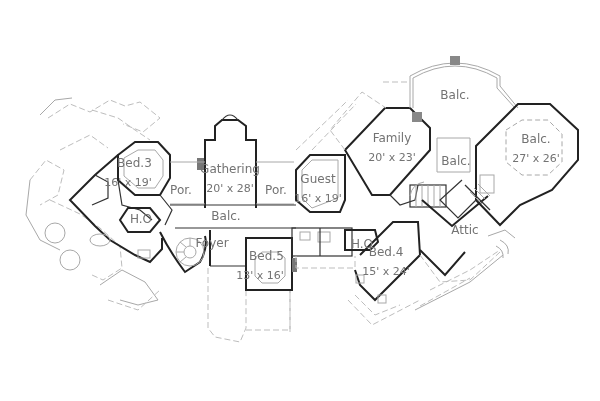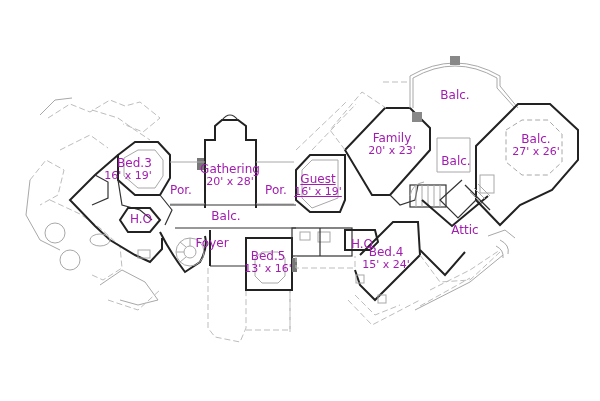--- a/index.html
+++ b/index.html
@@ -1,20 +1,20 @@
 <!DOCTYPE html>
 <html><head>
   <meta charset="utf-8">
   <style>
     html, body { margin:0; padding:0; background:#ffffff; }
     #plan { position:relative; width:600px; height:401px; overflow:hidden; background:#ffffff; }
     #plan svg { position:absolute; left:0; top:0; }
-    .lbl { position:absolute; font-family:"DejaVu Sans", sans-serif; color:#a21caf; text-align:center; line-height:1; white-space:nowrap; transform:translate(-50%, 0); }
+    .lbl { position:absolute; font-family:"DejaVu Sans", sans-serif; color:#737373; text-align:center; line-height:1; white-space:nowrap; transform:translate(-50%, 0); }
     .lbl .nm { font-size:12px; display:block; }
-    .lbl .dm { font-size:11px; display:block; margin-top:1px; }
+    .lbl .dm { font-size:11px; display:block; margin-top:8px; }
     .dash { stroke:#bdbdbd; stroke-width:1; fill:none; stroke-dasharray:6 3; }
     .thin { stroke:#a8a8a8; stroke-width:1; fill:none; }
     .wall { stroke:#222; stroke-width:2; fill:none; }
     .wallt { stroke:#333; stroke-width:1.2; fill:none; }
   </style>
 </head>
 <body>
 
 <div id="plan">
   <svg width="600" height="401" viewBox="0 0 600 401">
@@ -171,21 +171,21 @@
   <div class="lbl" style="left:181px; top:184px;">
     <span class="nm">Por.</span>
   </div>
   <div class="lbl" style="left:230px; top:163px;">
     <span class="nm">Gathering</span>
     <span class="dm">20' x 28'</span>
   </div>
   <div class="lbl" style="left:276px; top:184px;">
     <span class="nm">Por.</span>
   </div>
-  <div class="lbl" style="left:318px; top:173px;text-decoration:underline;">
+  <div class="lbl" style="left:318px; top:173px;">
     <span class="nm">Guest</span>
     <span class="dm">16' x 19'</span>
   </div>
   <div class="lbl" style="left:392px; top:132px;">
     <span class="nm">Family</span>
     <span class="dm">20' x 23'</span>
   </div>
   <div class="lbl" style="left:455px; top:89px;">
     <span class="nm">Balc.</span>
   </div>
@@ -198,21 +198,21 @@
   </div>
   <div class="lbl" style="left:141px; top:213px;">
     <span class="nm">H.O</span>
   </div>
   <div class="lbl" style="left:226px; top:210px;">
     <span class="nm">Balc.</span>
   </div>
   <div class="lbl" style="left:212px; top:237px;">
     <span class="nm">Foyer</span>
   </div>
-  <div class="lbl" style="left:268px; top:250px;">
+  <div class="lbl" style="left:260px; top:250px;text-align:right;">
     <span class="nm">Bed.5</span>
     <span class="dm">13' x 16'</span>
   </div>
   <div class="lbl" style="left:362px; top:238px;">
     <span class="nm">H.O</span>
   </div>
   <div class="lbl" style="left:386px; top:246px;">
     <span class="nm">Bed.4</span>
     <span class="dm">15' x 24'</span>
   </div>

